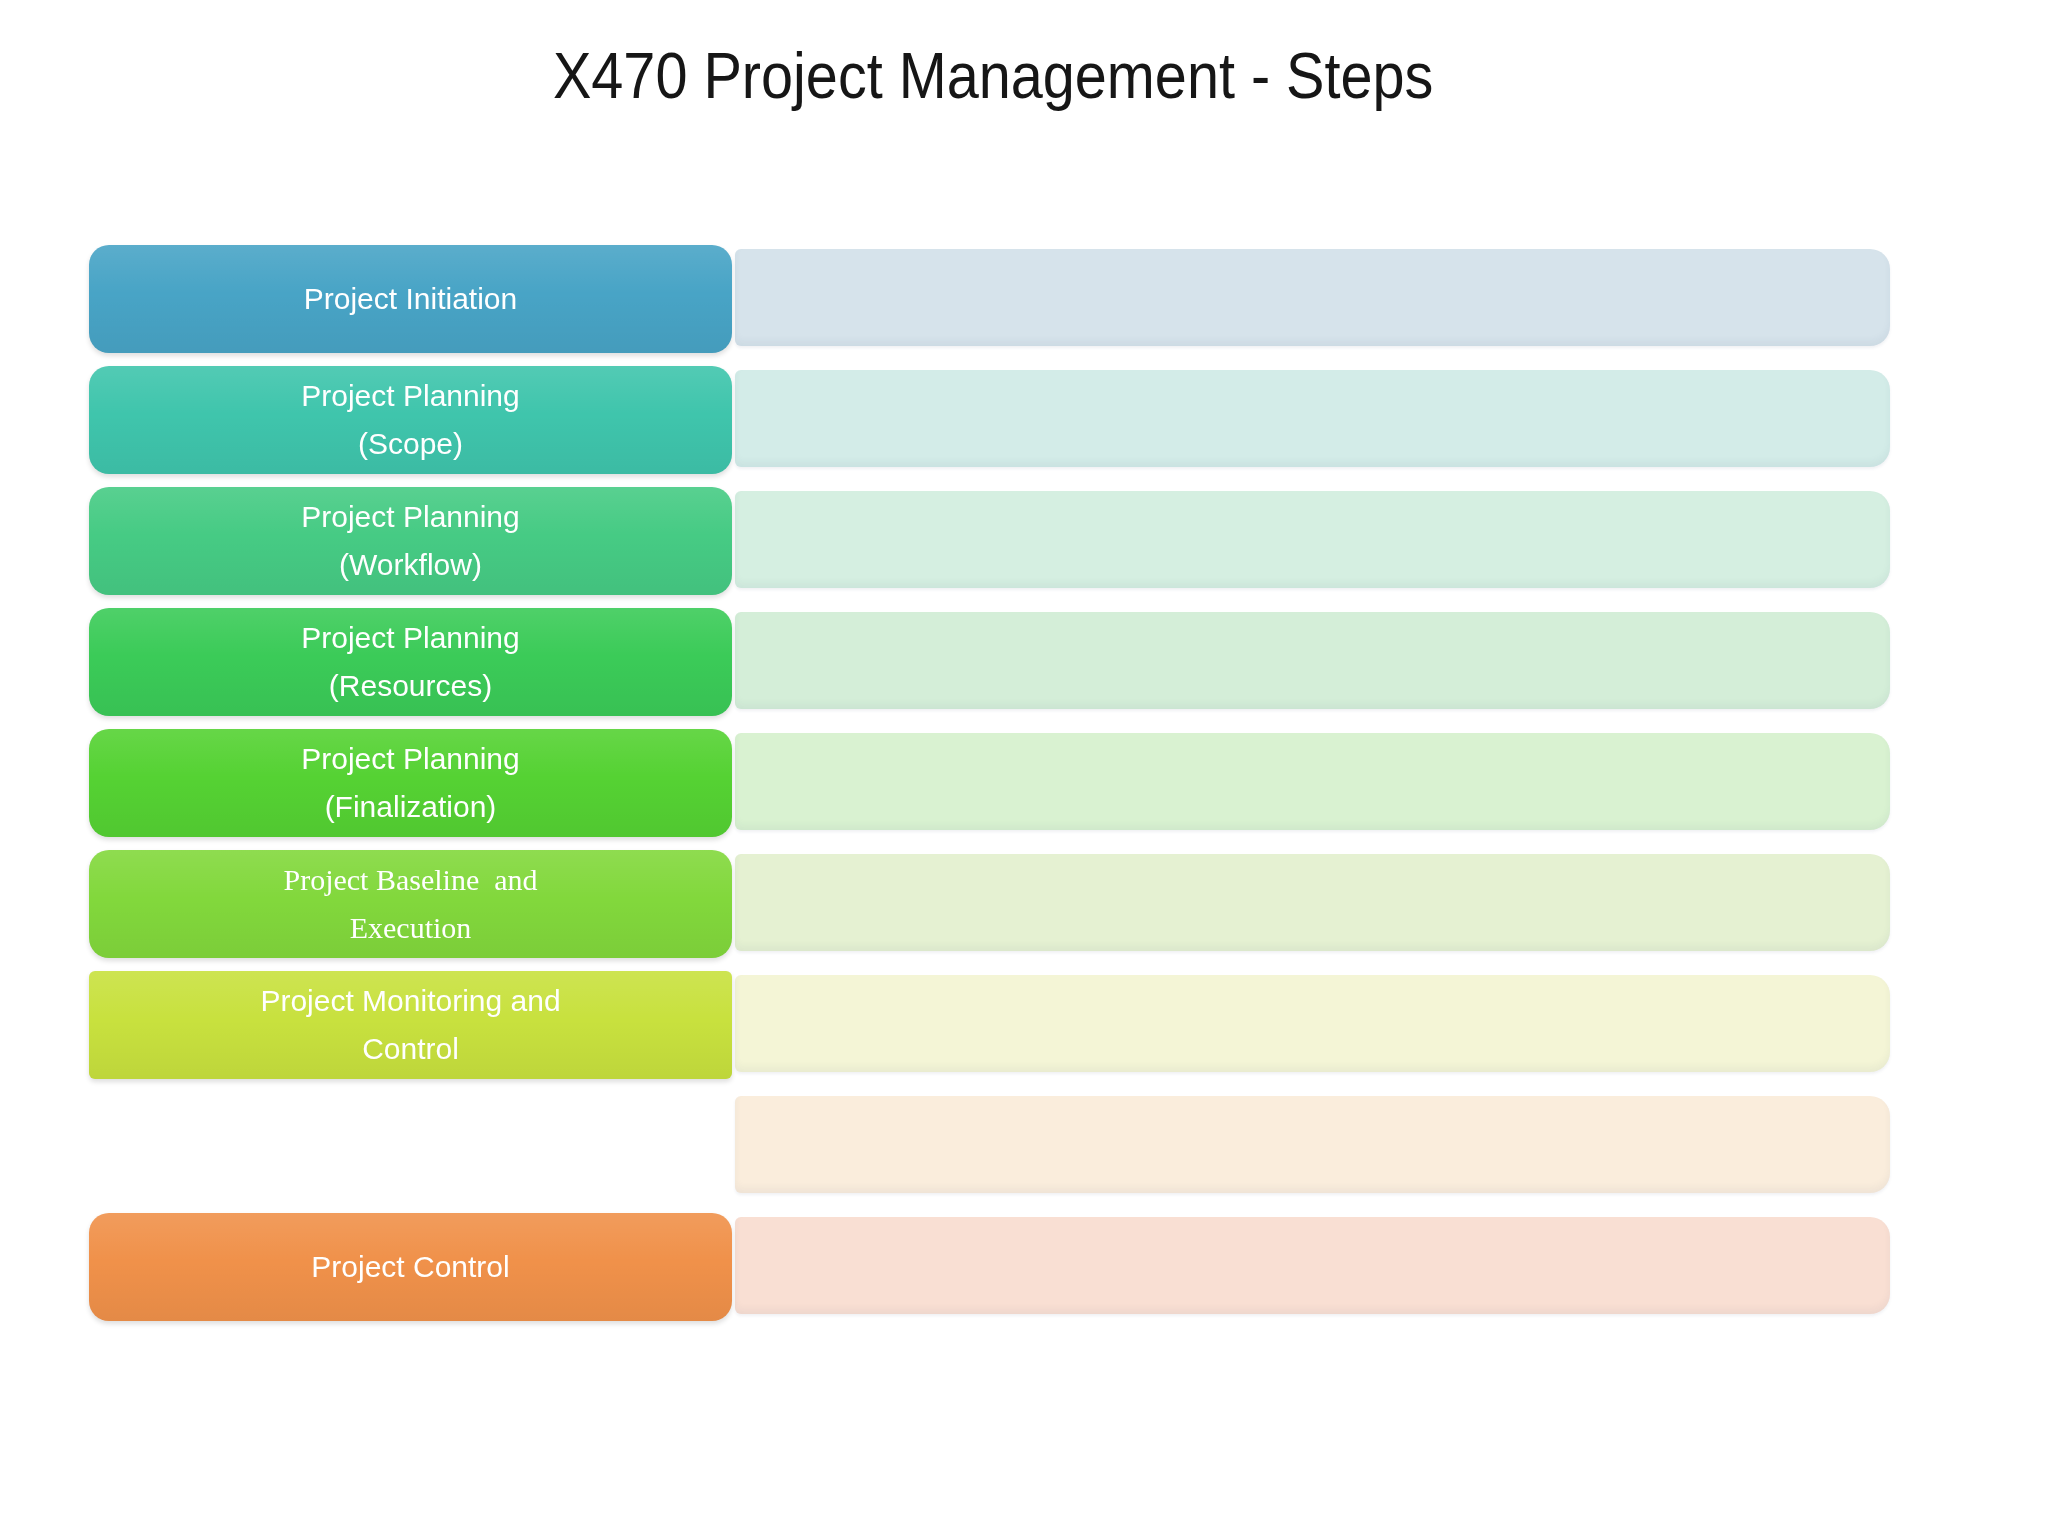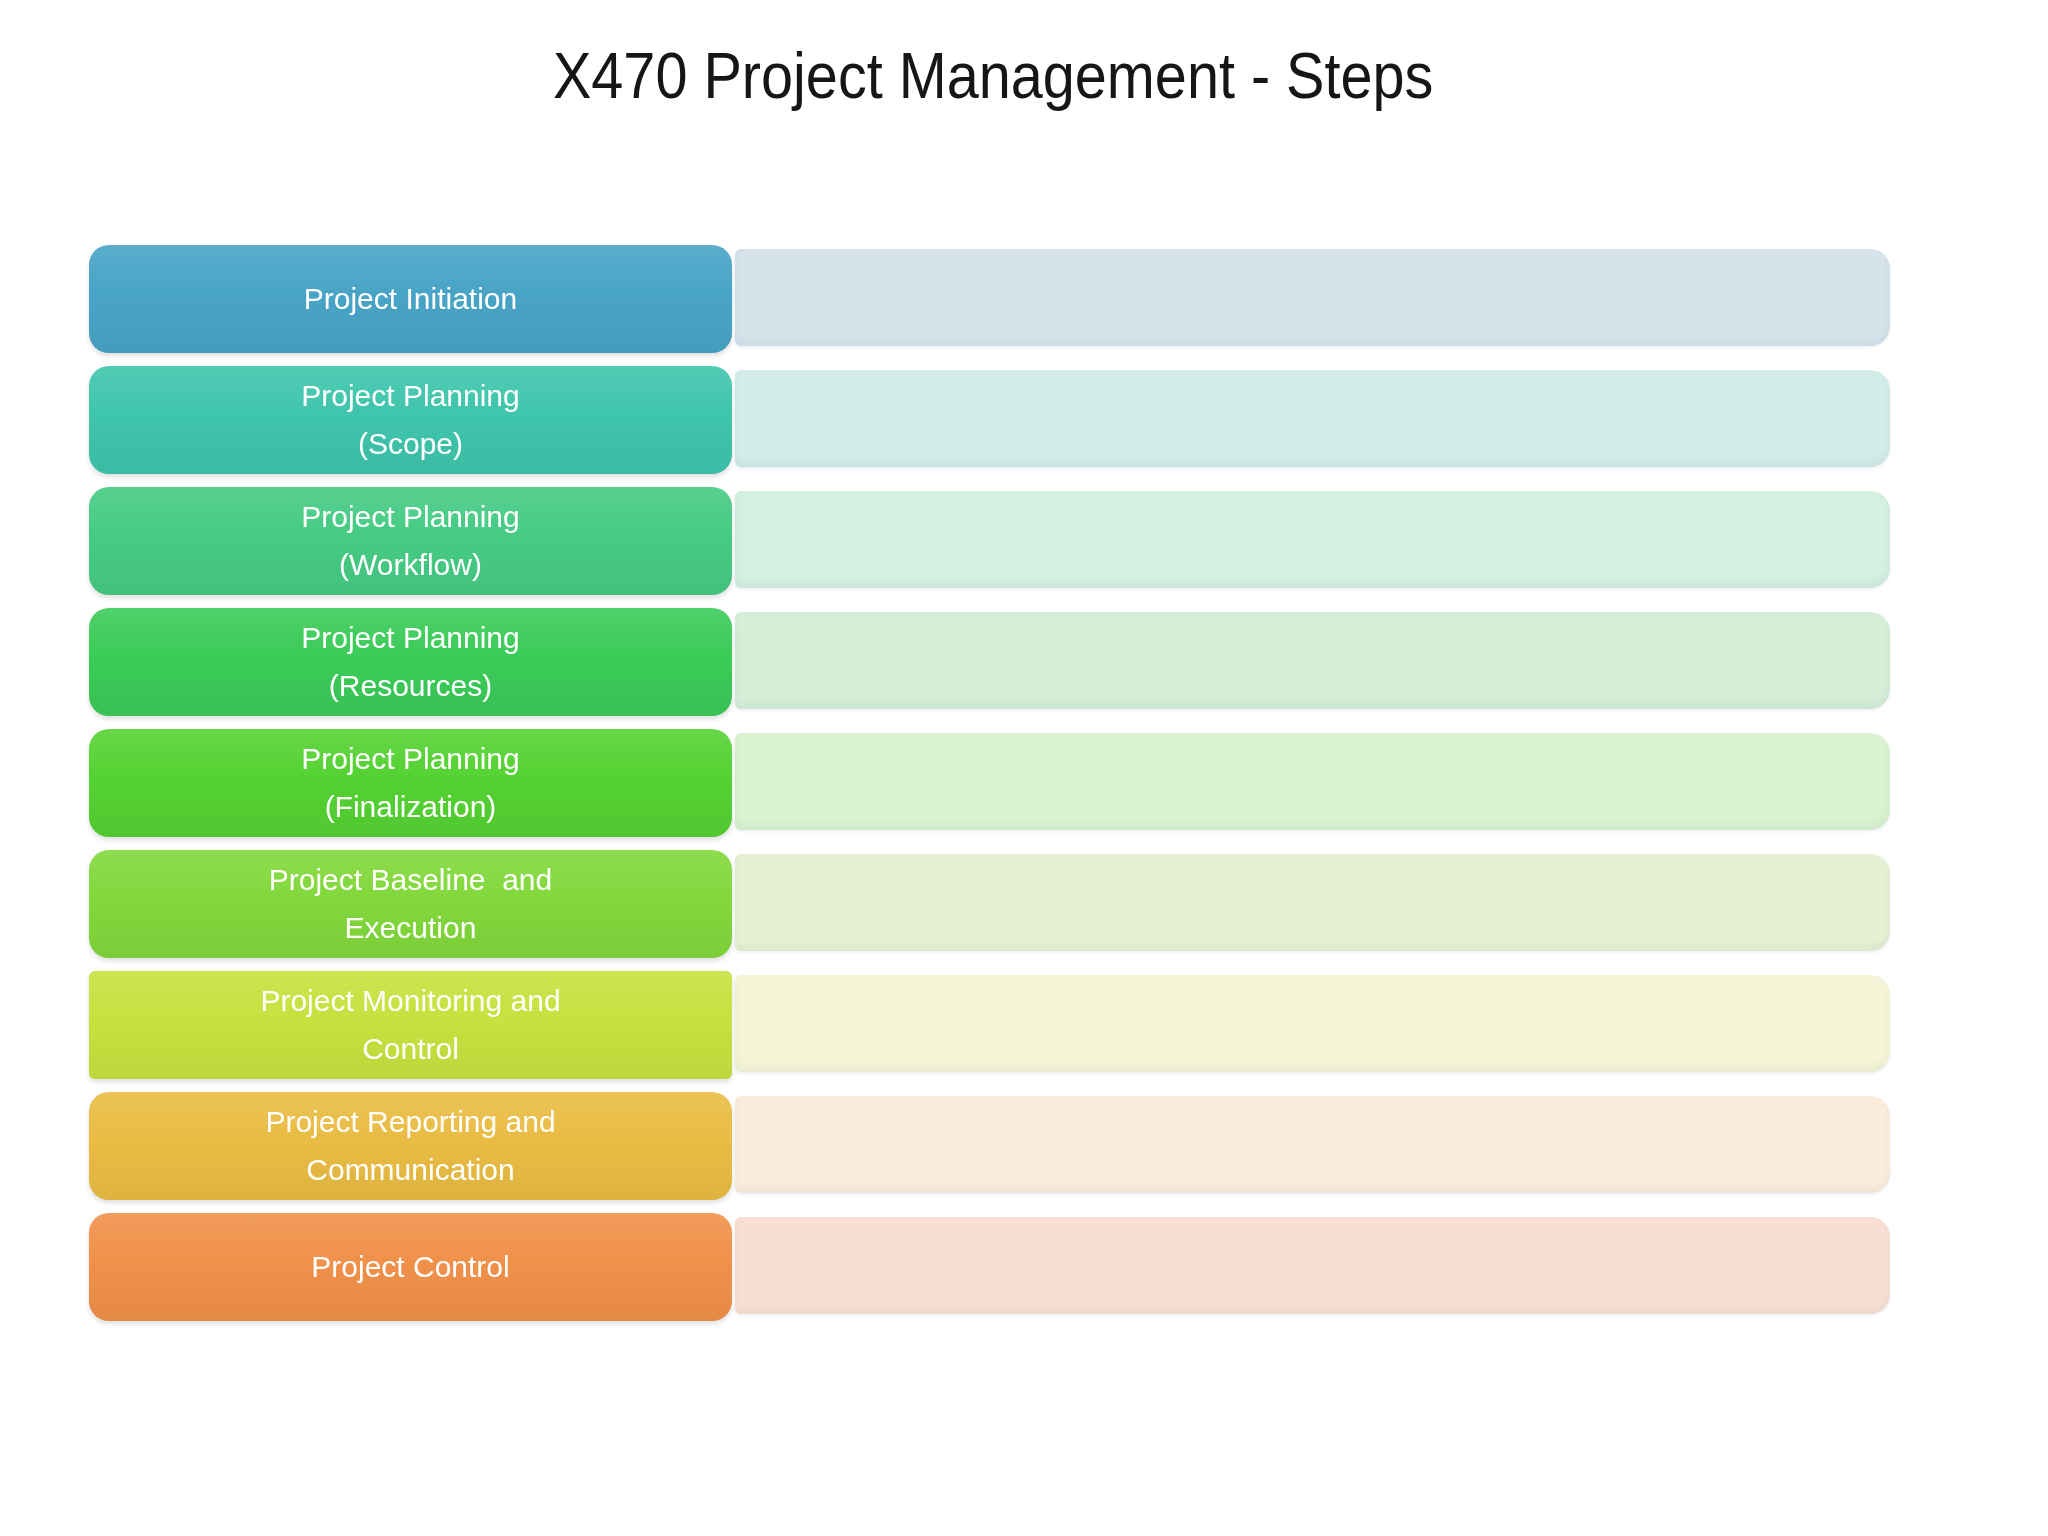--- a/index.html
+++ b/index.html
@@ -115,40 +115,36 @@
   <div class="row">
     <div class="track" style="background-color: rgb(217, 242, 209);"></div>
     <div class="box" style="background-color: rgb(85, 210, 51);">
       <span class="label">Project Planning
 (Finalization)</span>
     </div>
   </div>
 
   <div class="row">
     <div class="track" style="background-color: rgb(229, 241, 210);"></div>
-    <div class="box" style="background-color: rgb(130, 216, 60);">
+    <div class="box" style="background-color: rgb(130, 216, 60); font-family: Liberation Serif, serif;">
       <span class="label">Project Baseline&nbsp; and
 Execution</span>
     </div>
   </div>
 
   <div class="row">
     <div class="track" style="background-color: rgb(244, 245, 214);"></div>
     <div class="box" style="background-color: rgb(200, 225, 62); border-radius: 6px;">
       <span class="label">Project Monitoring and
 Control</span>
     </div>
   </div>
 
   <div class="row">
     <div class="track" style="background-color: rgb(250, 237, 220);"></div>
-    <div class="box" style="background-color: rgb(233, 188, 67);">
-      <span class="label">Project Reporting and
-Communication</span>
-    </div>
   </div>
 
   <div class="row">
     <div class="track" style="background-color: rgb(249, 223, 211);"></div>
     <div class="box" style="background-color: rgb(240, 145, 74);">
       <span class="label">Project Control</span>
     </div>
   </div>
 </section>
 </main>

